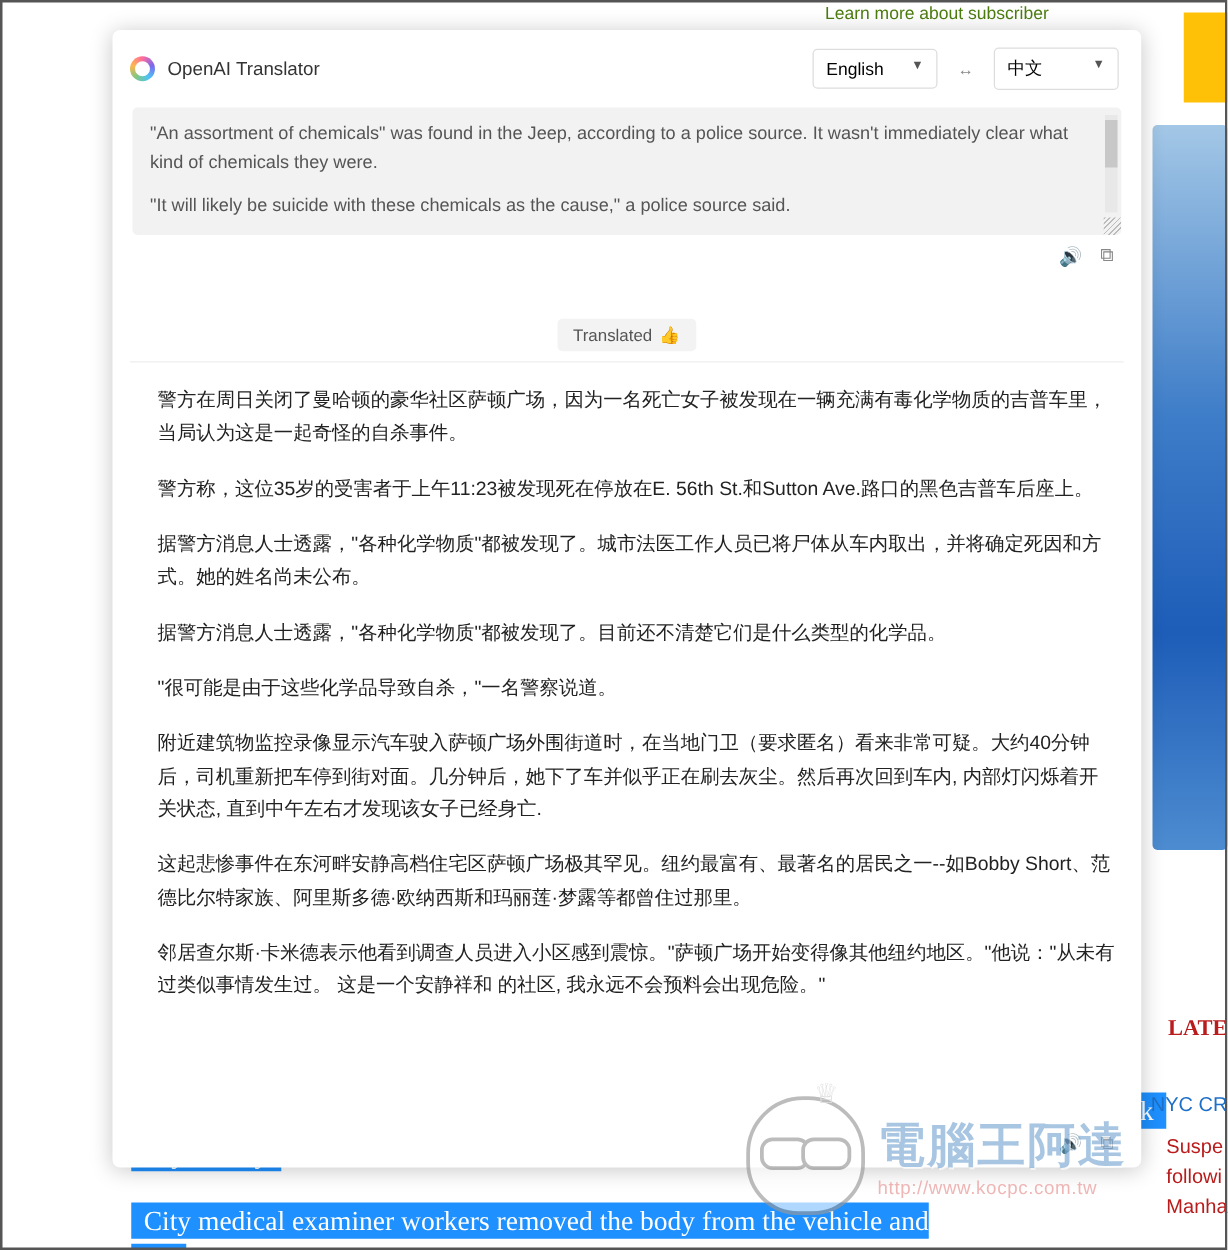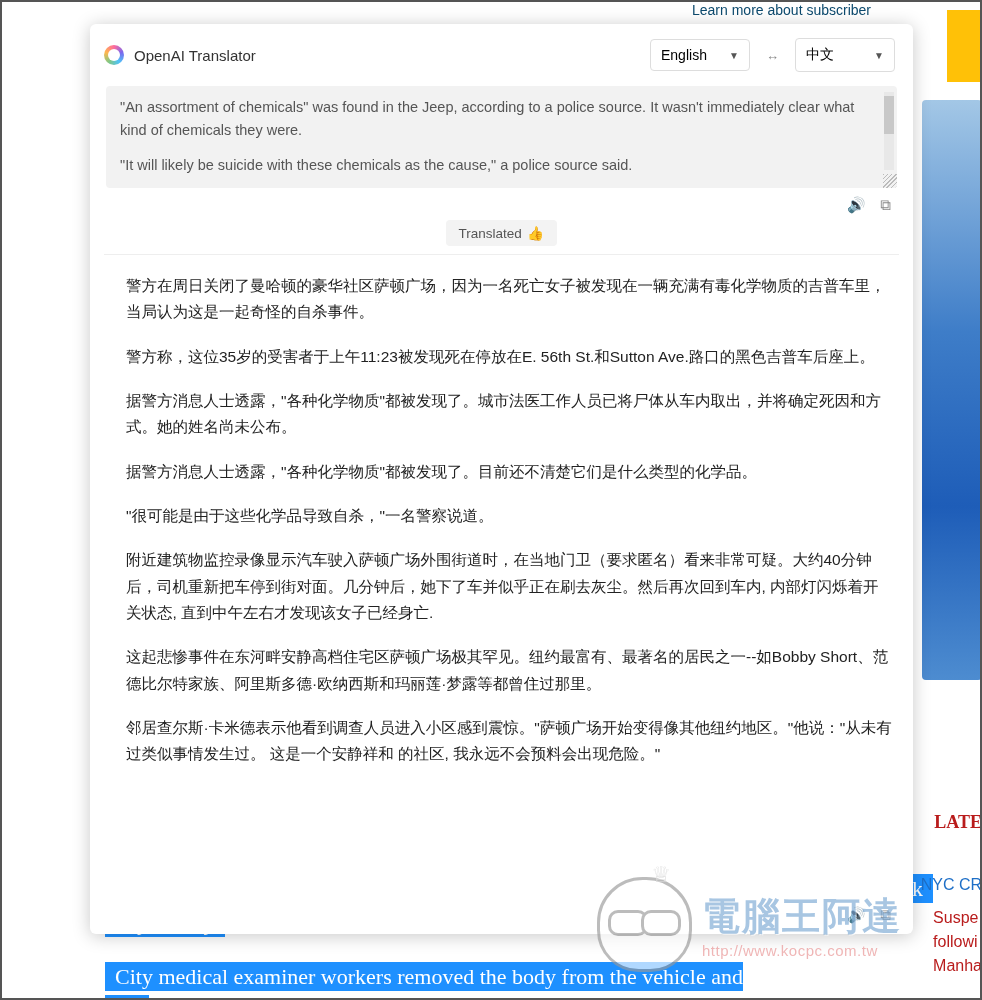--- a/index.html
+++ b/index.html
@@ -10,25 +10,25 @@
     overflow: hidden;
     position: relative;
     background: #fff;
   }
   .bg-layer {
     position: absolute;
     top: 0; left: 0; right: 0; bottom: 0;
     z-index: 1;
   }
   .bg-header {
-    color: #0c4a6e;
+    color: #4d7c0f;
     font-size: 14px;
     position: absolute;
     top: 2px;
-    left: 692px;
+    left: 660px;
   }
   .yellow-strip {
     position: absolute;
     right: 0;
     top: 10px;
     width: 35px;
     height: 72px;
     background: #ffc107;
   }
   .bg-highlight {
@@ -94,21 +94,20 @@
     font-size: 15px;
     color: #333;
     flex: 1;
   }
   .lang-select {
     border: 1px solid #ddd;
     border-radius: 4px;
     padding: 7px 10px;
     font-size: 14px;
     display: flex;
-    align-items: center;
     gap: 10px;
     min-width: 100px;
     justify-content: space-between;
     cursor: pointer;
   }
   .lang-select .chev { font-size: 10px; color: #555;}
   .swap { font-size: 13px; color: #888; padding: 0 6px; cursor: pointer;}
   .src-box-wrap { padding: 0 16px; }
   .src-box {
     background: #f2f2f2;
@@ -151,20 +150,21 @@
   }
   .chip {
     background: #f3f3f3;
     border-radius: 4px;
     padding: 5px 12px;
     font-size: 13.5px;
     color: #555;
     display: inline-flex;
     align-items: center;
     gap: 6px;
+    margin-top: 35px;
   }
   .divider { border-top: 1px solid #eee; margin: 0 14px;}
   .trans-body {
     padding: 8px 20px 4px 36px;
     font-size: 15.5px;
     line-height: 1.7;
     color: #222;
     overflow: hidden;
     flex: 1;
   }

